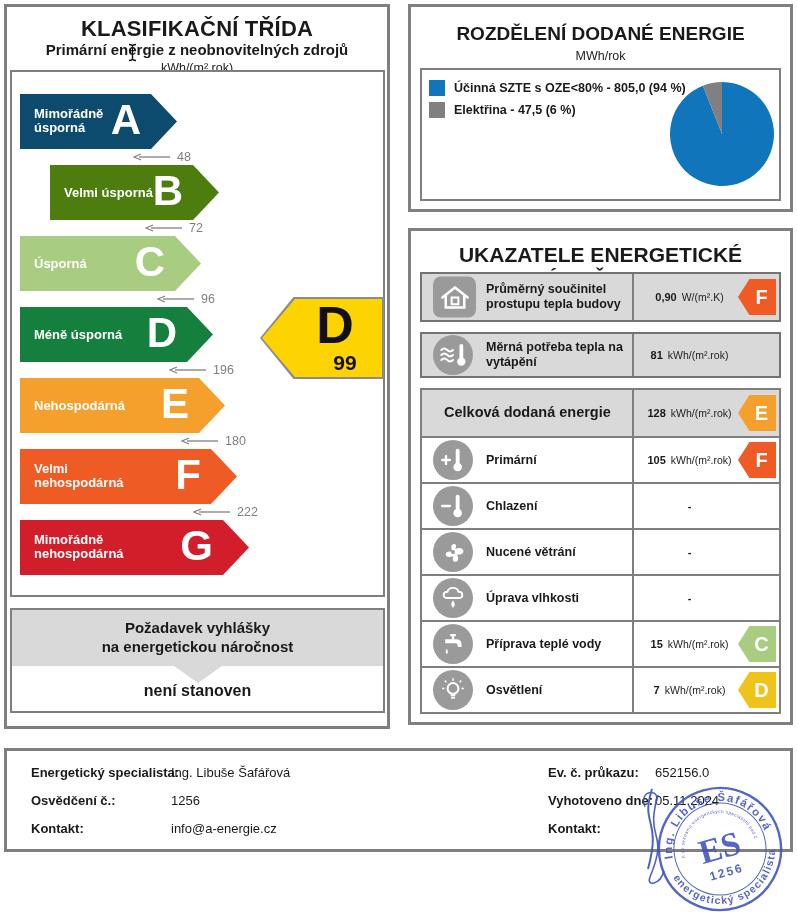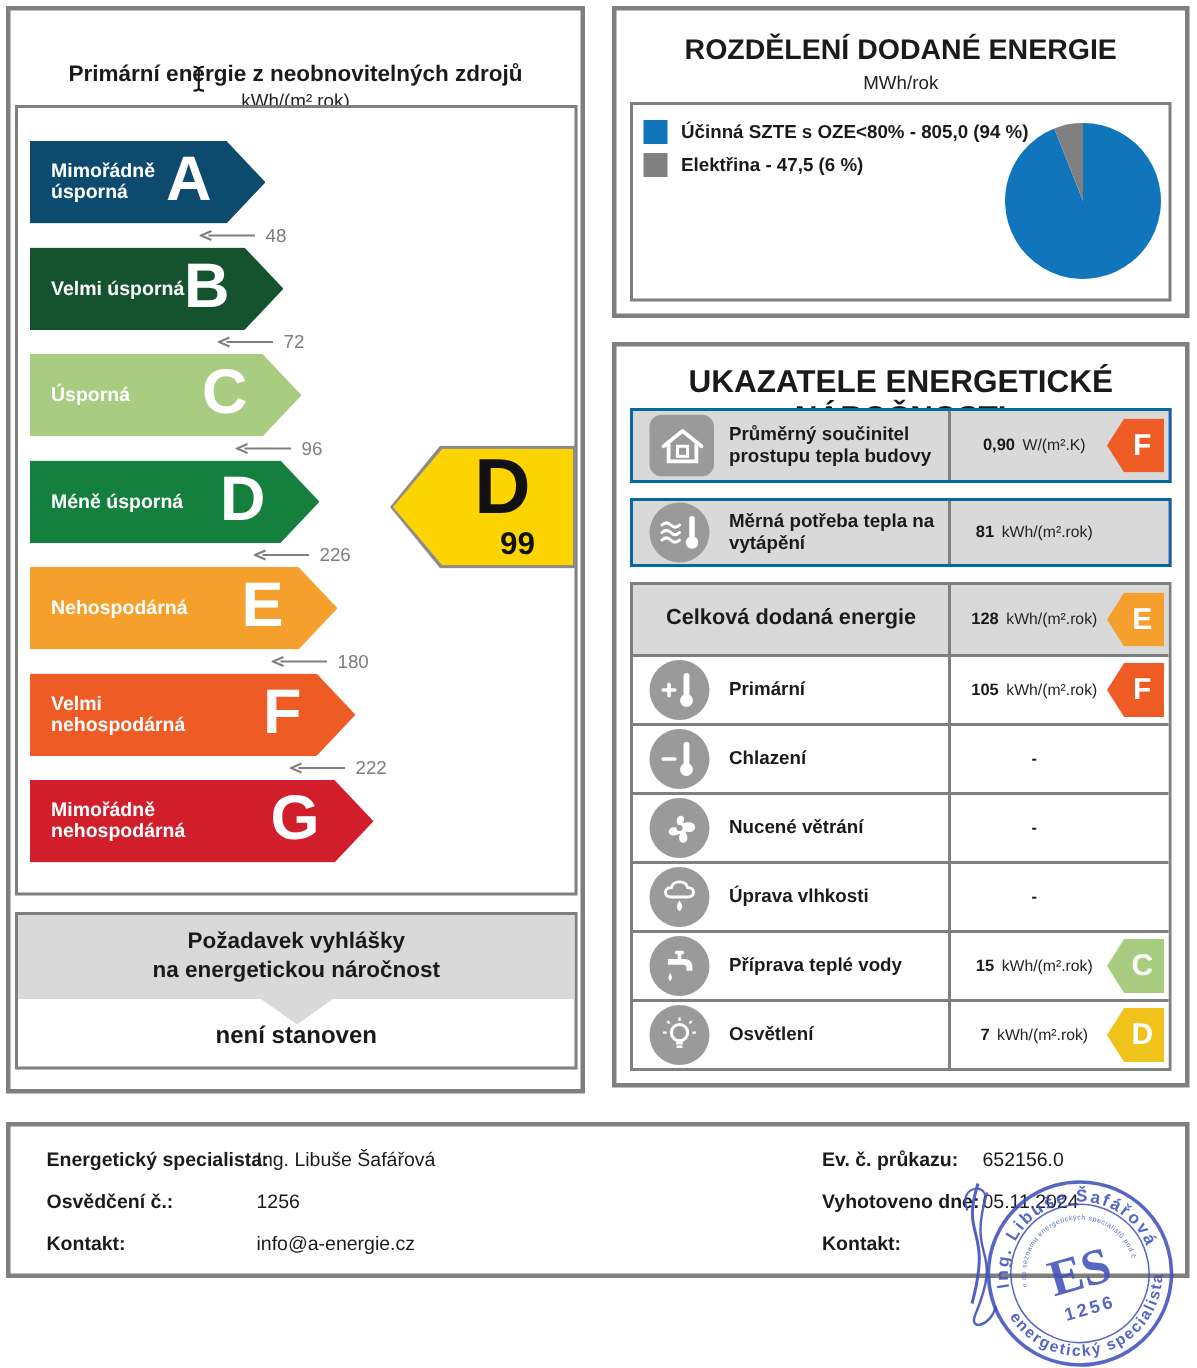--- a/index.html
+++ b/index.html
@@ -42,21 +42,21 @@
     border-left:24px solid transparent;border-right:24px solid transparent;border-top:17px solid #d9d9d9;}
   .req-val{position:absolute;left:0;right:0;top:72px;text-align:center;font-weight:bold;font-size:16px;}
 
   
   .legend-item{position:absolute;display:flex;align-items:center;gap:9px;height:17px;}
   .legend-swatch{width:16px;height:16px;flex:0 0 16px;}
   .legend-label{font-weight:bold;font-size:12.5px;white-space:nowrap;}
 
   
   .ind-row{position:relative;height:46px;box-sizing:border-box;background:#fff;}
-  .row-box{position:absolute;border:2px solid #0369a1;background:#d946ef;box-sizing:border-box;}
+  .row-box{position:absolute;border:2px solid #737373;background:#d946ef;box-sizing:border-box;}
   .ind-table{position:absolute;border:2px solid #7f7f7f;box-sizing:border-box;background:#fff;}
   .ind-table .ind-row + .ind-row{border-top:2px solid #7f7f7f;}
   .row-gray{background:#d9d9d9;}
   .row-icon{position:absolute;left:11px;top:50%;transform:translateY(-50%);width:40px;height:40px;
     border-radius:50%;background:#9a9a9a;display:flex;align-items:center;justify-content:center;}
   .row-icon.tile{border-radius:8px;width:43px;height:41px;}
   .row-label{position:absolute;left:64px;top:50%;transform:translateY(-50%);
     width:142px;font-weight:bold;font-size:12.5px;line-height:1.2;}
   .row-label.big{left:22px;width:185px;font-size:14.5px;}
   .row-value{position:absolute;left:210px;top:0;bottom:0;right:0;border-left:2px solid #7f7f7f;
@@ -71,20 +71,23 @@
   
   .f-label{position:absolute;font-weight:bold;font-size:13px;white-space:nowrap;}
   .f-value{position:absolute;font-size:13px;white-space:nowrap;}
 </style>
 </head>
 <body>
 
 <div class="page">
 
   <div class="panel" style="left:4px;top:4px;width:386px;height:725px;">
+    <div class="abs ctr" style="left:0;right:0;top:9px;">
+      <span class="t-title">KLASIFIKAČNÍ TŘÍDA</span>
+    </div>
     <div class="abs ctr" style="left:0;right:0;top:34px;">
       <span class="t-sub">Primární energie z neobnovitelných zdrojů</span>
     </div>
     <div class="abs ctr" style="left:0;right:0;top:51px;">
       <span class="t-unit">kWh/(m².rok)</span>
     </div>
   </div>
 
   <svg class="abs" style="left:127px;top:43px;" width="11" height="19" viewBox="0 0 11 19">
     <path d="M2 1.5 Q4 1.5 5.5 2.6 Q7 1.5 9 1.5 M2 17.5 Q4 17.5 5.5 16.4 Q7 17.5 9 17.5 M5.5 2.6 V16.4" stroke="#111" stroke-width="1.4" fill="none"></path>
@@ -97,21 +100,21 @@
       <span class="cls-letter">A</span>
     </div>
     <div class="thr" style="top:79px;left:121px;">
       <svg width="38" height="8" viewBox="0 0 38 8">
         <line x1="37" y1="4" x2="6" y2="4" stroke="#7f7f7f" stroke-width="1.3"></line>
         <path d="M8 1 L1 4 L8 7" stroke="#7f7f7f" stroke-width="1.3" fill="none"></path>
         </svg>
       <span>48</span>
     </div>
 
-    <div class="cls-arrow" style="top: 93px; width: 169px; background-color: #14532d;">
+    <div class="cls-arrow" style="top: 93px; width: 169px; background-color: #4d7c0f; margin-left: 30px;">
       <span class="cls-label">Velmi úsporná</span>
       <span class="cls-letter">B</span>
     </div>
     <div class="thr" style="top:150px;left:133px;">
       <svg width="38" height="8" viewBox="0 0 38 8">
         <line x1="37" y1="4" x2="6" y2="4" stroke="#7f7f7f" stroke-width="1.3"></line>
         <path d="M8 1 L1 4 L8 7" stroke="#7f7f7f" stroke-width="1.3" fill="none"></path>
         </svg>
       <span>72</span>
     </div>
@@ -130,21 +133,21 @@
 
     <div class="cls-arrow" style="top: 235px; width: 193px; background-color: #15803d;">
       <span class="cls-label">Méně úsporná</span>
       <span class="cls-letter">D</span>
     </div>
     <div class="thr" style="top:292px;left:157px;">
       <svg width="38" height="8" viewBox="0 0 38 8">
         <line x1="37" y1="4" x2="6" y2="4" stroke="#7f7f7f" stroke-width="1.3"></line>
         <path d="M8 1 L1 4 L8 7" stroke="#7f7f7f" stroke-width="1.3" fill="none"></path>
         </svg>
-      <span>226</span>
+      <span>196</span>
     </div>
 
     <div class="cls-arrow" style="top: 306px; width: 205px; background-color: rgb(245, 160, 44);">
       <span class="cls-label">Nehospodárná</span>
       <span class="cls-letter">E</span>
     </div>
     <div class="thr" style="top:363px;left:169px;">
       <svg width="38" height="8" viewBox="0 0 38 8">
         <line x1="37" y1="4" x2="6" y2="4" stroke="#7f7f7f" stroke-width="1.3"></line>
         <path d="M8 1 L1 4 L8 7" stroke="#7f7f7f" stroke-width="1.3" fill="none"></path>

